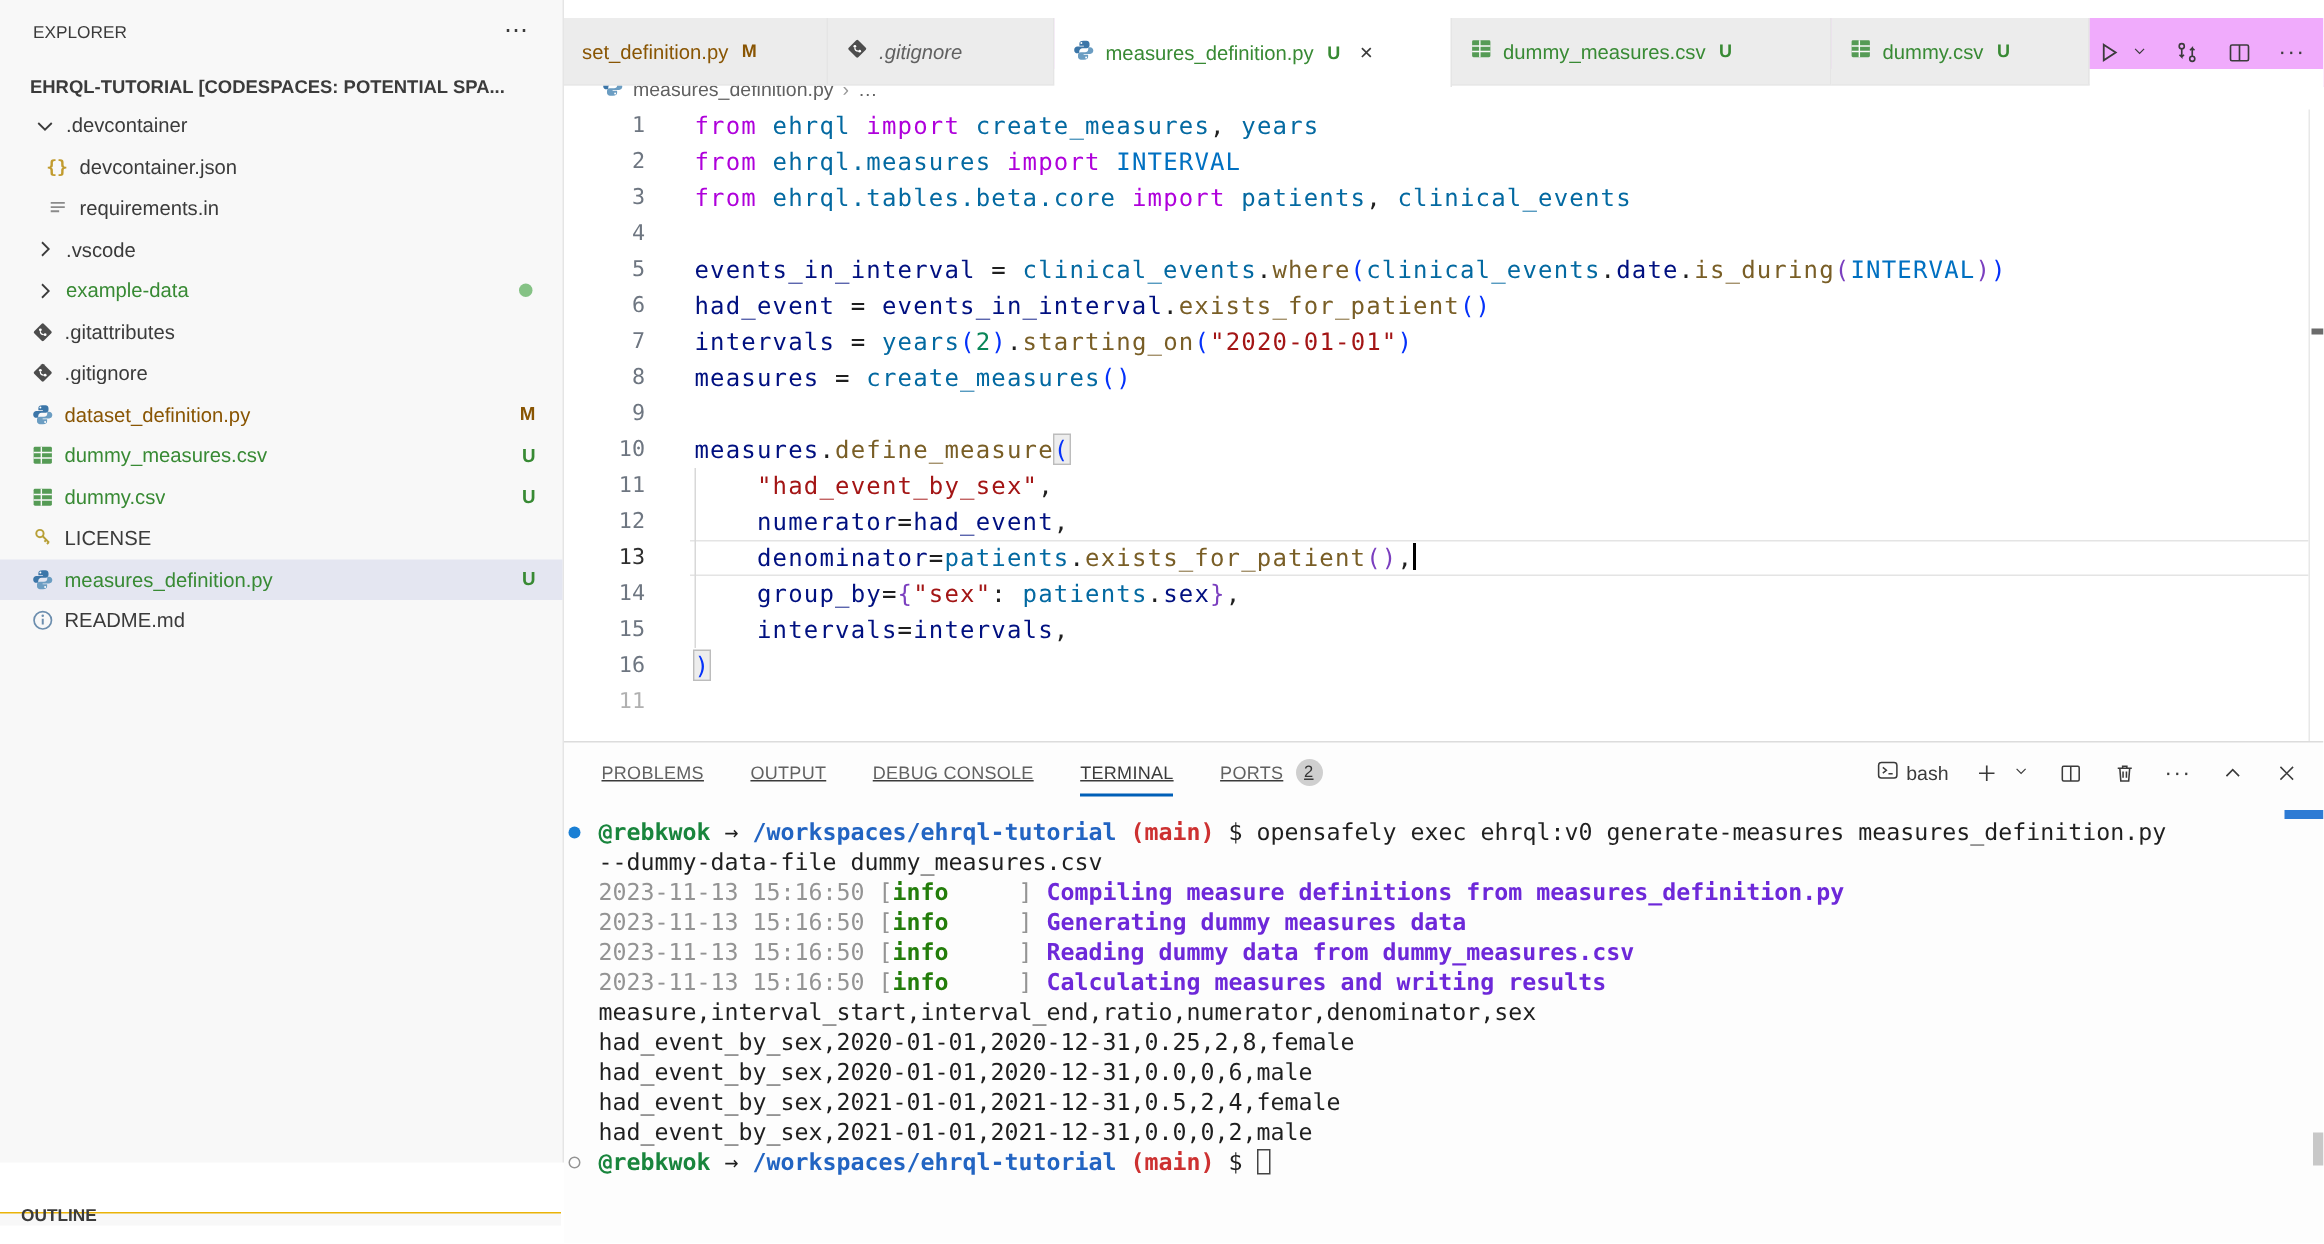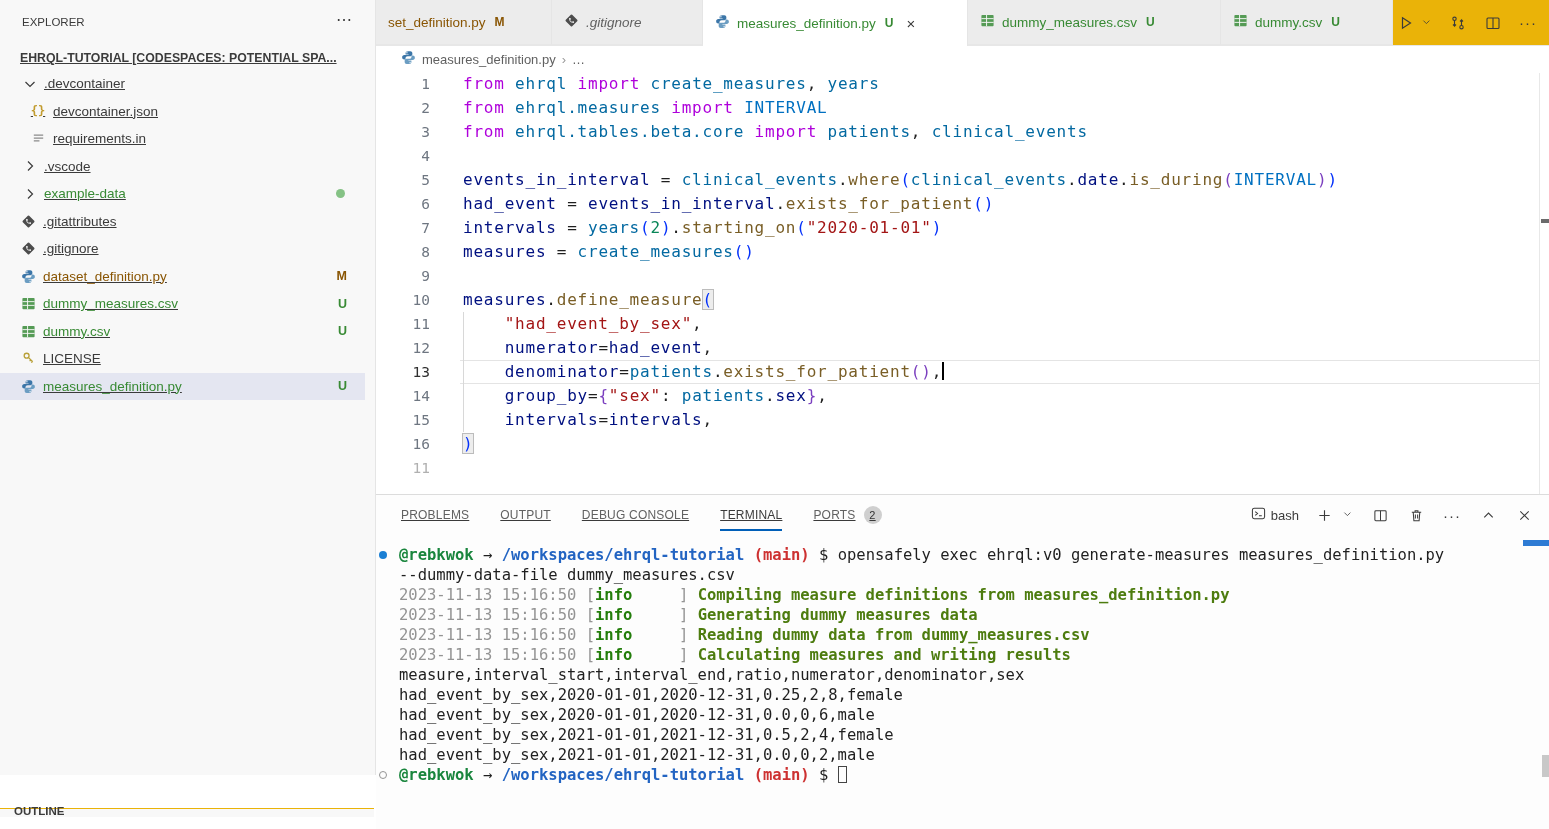--- a/index.html
+++ b/index.html
@@ -6,37 +6,37 @@
   html,body { width:1549px; height:829px; overflow:hidden; background:#fff;
     font-family:"Liberation Sans", sans-serif; color:#3b3b3b; }
   #app { position:relative; width:1549px; height:829px; background:#fff; }
 
   
   #sidebar { position:absolute; left:0; top:0; width:376px; height:775px;
     background:#f8f8f8; border-right:1px solid #e5e5e5; }
   .sb-header { position:relative; height:48px; }
   .sb-title { position:absolute; left:22px; top:16px; font-size:11.5px; color:#3b3b3b; }
   .sb-more { position:absolute; right:22px; top:10px; font-size:16px; color:#3b3b3b; cursor:pointer; letter-spacing:1px;}
-  .tree { position:absolute; left:0; top:46px; right:10px;text-decoration:underline; }
+  .tree { position:absolute; left:0; top:46px; right:0; }
   .trow { position:relative; height:27.5px; display:flex; align-items:center; font-size:13.5px; color:#3b3b3b; cursor:pointer; }
   .trow.selected { background:#e4e6f1; }
   .trow .chev { width:16px; display:flex; justify-content:center; color:#3b3b3b; flex:none; }
   .trow .ficon { width:16px; height:16px; margin-right:7px; display:flex; align-items:center; justify-content:center; flex:none; }
   .trow .lbl { white-space:nowrap; overflow:hidden; }
   .trow .badge { position:absolute; right:18px; font-size:12.5px; font-weight:bold; }
   .root-row { font-weight:bold; font-size:12.3px; height:24px; display:flex; align-items:center; }
   .c-green { color:#388a34; }
   .c-mod { color:#895503; }
   .dot-marker { position:absolute; right:20px; width:9px; height:9px; border-radius:50%; background:#85c285; }
   #outline { position:absolute; left:0; right:1px; top:808px; bottom:0; border-top:1px solid #eab308;
     display:flex; align-items:flex-end; padding:8px 16px 0 8px; background:#f8f8f8; font-weight:bold; font-size:11.5px; }
   #outline .chev { margin-right:6px; }
 
   
-  #tabstrip { position:absolute; left:376px; top:0; right:0; height:46px; background:#eab308; }
+  #tabstrip { position:absolute; left:376px; top:12px; right:0; height:46px; background:#f0abfc; }
   #tabstrip::after { content:""; position:absolute; left:0; right:0; bottom:0; height:1px; background:#e7e7e7; }
   .tabs { display:flex; height:46px; }
   .tab { position:relative; z-index:2; height:45px; background:#ececec; border-right:1px solid #e5e5e5;
     border-bottom:1px solid #e7e7e7; display:flex; align-items:center; padding:0 12px; gap:7px;
     font-size:13.5px; color:#616161; cursor:pointer; flex:none; }
   .tab.active { background:#fff; height:46px; border-bottom:none; z-index:3; }
   .tab .tbadge { font-size:12px; font-weight:bold; margin-left:2px; }
   .tab .close { font-size:15px; color:#3b3b3b; margin-left:6px; }
   .tab.italic .tlabel { font-style:italic; }
   .ed-actions { position:absolute; right:10px; top:0; height:45px; display:flex; align-items:center; gap:13px; z-index:4; }
@@ -79,21 +79,21 @@
     display:flex; align-items:center; justify-content:center; font-size:11px; }
   .pcontrols { position:absolute; right:14px; top:0; height:40px; display:flex; align-items:center; gap:14px; }
   .shell-label { display:flex; align-items:center; gap:5px; font-size:13px; color:#3b3b3b; cursor:pointer; }
 
   
   #term { position:absolute; left:0; top:50px; right:10px; bottom:0; padding-left:23px;
     font-family:"DejaVu Sans Mono", monospace; font-size:15.5px; color:#1f1f1f; }
   .tline { height:20px; line-height:20px; white-space:pre; }
   .t-d{color:#949494;} .t-g{color:#19853d;font-weight:bold;} .t-gi{color:#237d0b;font-weight:bold;}
   .t-b{color:#2264c2;font-weight:bold;} .t-r{color:#cd3131;font-weight:bold;}
-  .t-m{color:#4d7c0f;font-weight:bold;} .t-t{color:#1f1f1f;}
+  .t-m{color:#6d28d9;font-weight:bold;} .t-t{color:#1f1f1f;}
   .tdeco { position:absolute; left:3px; width:8px; height:8px; border-radius:50%; }
   .tdeco.run { background:#1a7fd4; }
   .tdeco.pending { border:1.5px solid #949494; background:transparent; }
   .tcursor { display:inline-block; width:9px; height:17px; border:1.5px solid #444; vertical-align:-3px; }
   #term-ov-mark { position:absolute; left:1523px; top:540px; width:26px; height:6px; background:#2e7bd4; }
   #term-sb-thumb { position:absolute; left:1542px; top:755px; width:7px; height:22px; background:#c8c8c8; }
 </style>
 </head>
 <body>
 
@@ -219,20 +219,30 @@
             <span class="ficon">
               <svg width="15" height="15" viewBox="0 0 16 16" fill="none" xmlns="http://www.w3.org/2000/svg">
                 <path fill="#3c76a8" d="M7.9 1.2c-2.3 0-3 .9-3 2.1v1.5h3.2v.6H3.5c-1.3 0-2.3 1-2.3 2.4 0 1.5 1 2.4 2.3 2.4h1.3V8.8c0-1.2 1-2.2 2.3-2.2h3c1.1 0 2-.9 2-2V3.3c0-1.2-1-2.1-2.1-2.1H7.9z"></path>
                 <path fill="#6b9dc2" d="M8.1 14.8c2.3 0 3-.9 3-2.1v-1.5H7.9v-.6h4.6c1.3 0 2.3-1 2.3-2.4 0-1.5-1-2.4-2.3-2.4h-1.3v1.4c0 1.2-1 2.2-2.3 2.2h-3c-1.1 0-2 .9-2 2v1.3c0 1.2 1 2.1 2.1 2.1h2.1z"></path>
                 <circle cx="6.3" cy="2.9" r=".7" fill="#fff"></circle>
                 <circle cx="9.7" cy="13.1" r=".7" fill="#fff"></circle>
               </svg>
             </span>
             <span class="lbl c-green">measures_definition.py</span>
             <span class="badge c-green">U</span>
+          </div>
+          <div class="trow" style="padding-left: 20px;">
+            <span class="ficon">
+              <svg width="15" height="15" viewBox="0 0 16 16" fill="none" xmlns="http://www.w3.org/2000/svg">
+                <circle cx="8" cy="8" r="6.2" stroke="#6c8eae" stroke-width="1.2"></circle>
+                <path d="M8 7v4" stroke="#6c8eae" stroke-width="1.4"></path>
+                <circle cx="8" cy="4.8" r=".9" fill="#6c8eae"></circle>
+              </svg>
+            </span>
+            <span class="lbl">README.md</span>
           </div>
         </div>
     </div>
     <div id="outline">
       <span class="chev"></span>
       <span>OUTLINE</span>
     </div>
   </div>
 
   <div id="tabstrip">

